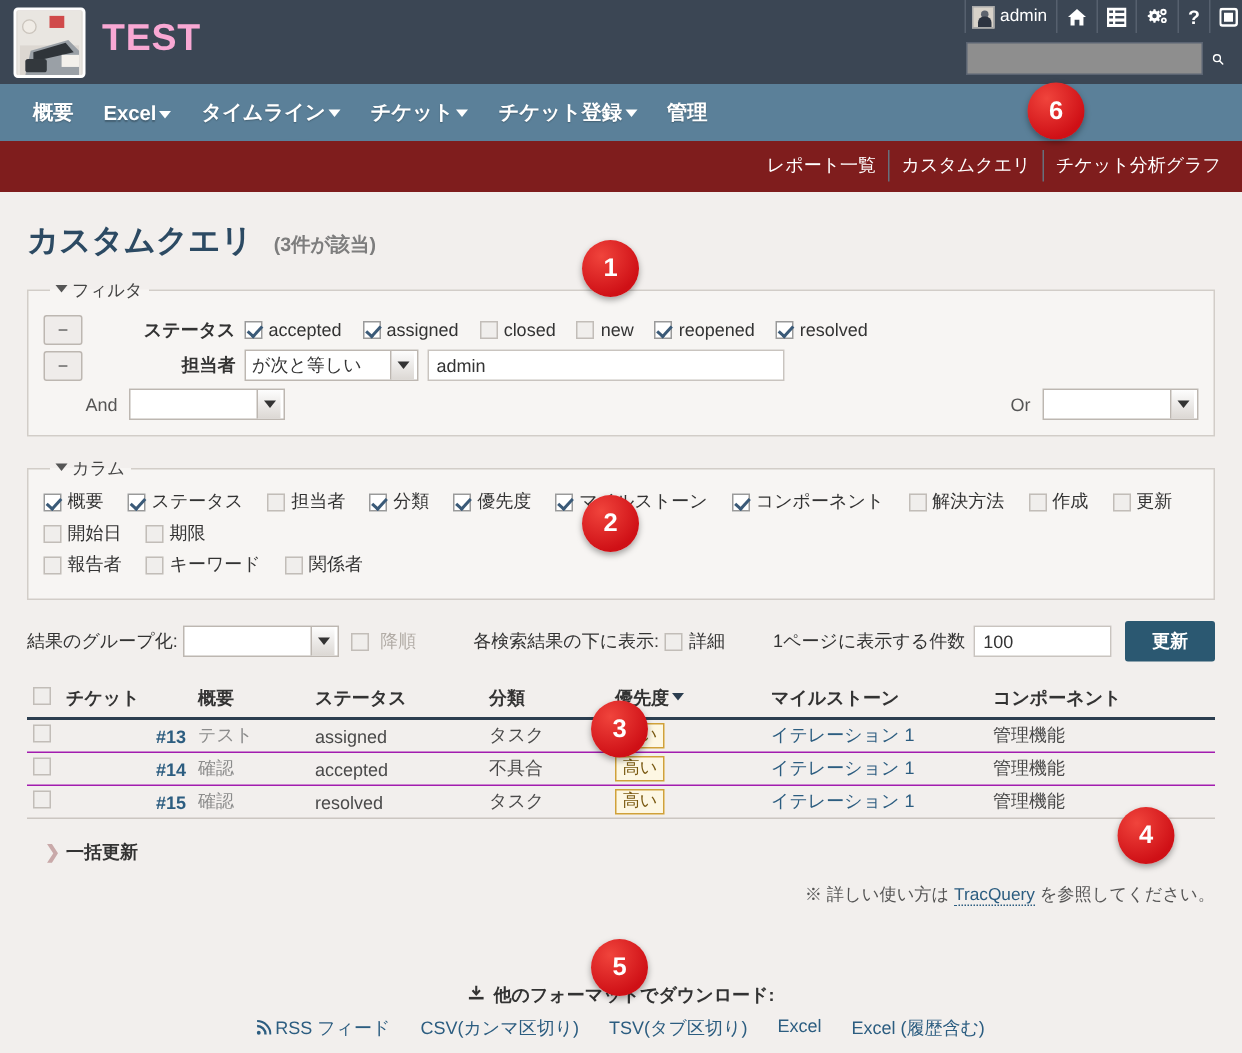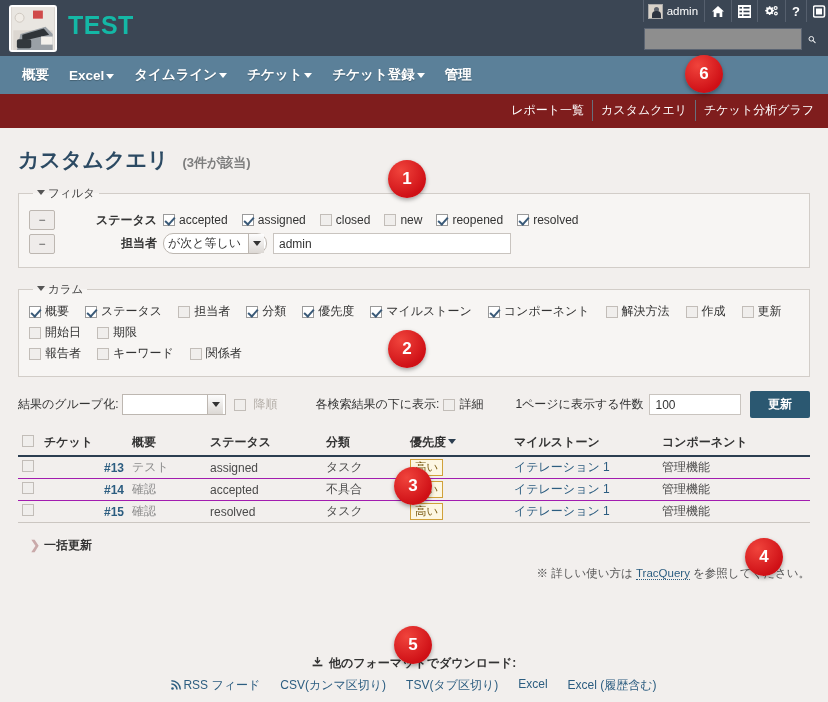--- a/index.html
+++ b/index.html
@@ -13,21 +13,21 @@
 
   
   .banner { position:relative; height:56px; background:#3b4654; }
   .logo {
     position:absolute; left:9px; top:5px; width:48px; height:47px;
     background:#cfc8c2; border:2px solid #fff; border-radius:3px; overflow:hidden;
   }
   .logo .pic { width:100%; height:100%; display:block; }
   .site-title {
     position:absolute; left:68px; top:11px;
-    font-size:25px; font-weight:bold; color:#14b8a6; letter-spacing:.5px;
+    font-size:25px; font-weight:bold; color:#f9a8d4; letter-spacing:.5px;
   }
 
   .metanav { position:absolute; right:0; top:0; display:flex; height:22px; }
   .metanav .cell {
     display:flex; align-items:center; justify-content:center;
     height:22px; padding:0 6px; color:#fff; font-size:11.5px;
     border-left:1px solid #56606e; background:#3b4654;
   }
   .metanav .cell.user { padding-left:4px; gap:4px; border-left:1px solid #56606e;}
   .avatar-mini {
@@ -353,29 +353,48 @@
         <label class="cbwrap">
             <span class="cbx checked"></span>
             <span>resolved</span>
           </label>
       </div>
     </div>
 
     <div class="frow">
       <div class="minus-btn">−</div>
       <div class="flabel">担当者</div>
-      <div class="fakesel" style="width:104px;border-radius:10px;">
+      <div class="fakesel" style="width:116px;">
         <span>が次と等しい</span>
         <span class="arrowbox">
             <i></i>
           </span>
       </div>
       <input class="txt" style="width: 238px; margin-left: 6px;" value="admin">
     </div>
 
+    <div class="andor-row">
+      <div style="width:28px;"></div>
+      <span class="andor-label">And</span>
+      <div class="fakesel" style="width:104px;">
+        <span></span>
+        <span class="arrowbox">
+            <i></i>
+          </span>
+      </div>
+      <div style="margin-left:auto;display:flex;align-items:center;">
+        <span class="andor-label">Or</span>
+        <div class="fakesel" style="width:104px;">
+          <span></span>
+          <span class="arrowbox">
+              <i></i>
+            </span>
+        </div>
+      </div>
+    </div>
   </fieldset>
 
   <fieldset class="box">
     <legend><i class="legend-caret"></i><span>カラム</span></legend>
     <div class="colgrid">
       <label class="cbwrap">
           <span class="cbx checked"></span>
           <span>概要</span>
         </label>
       <label class="cbwrap">

